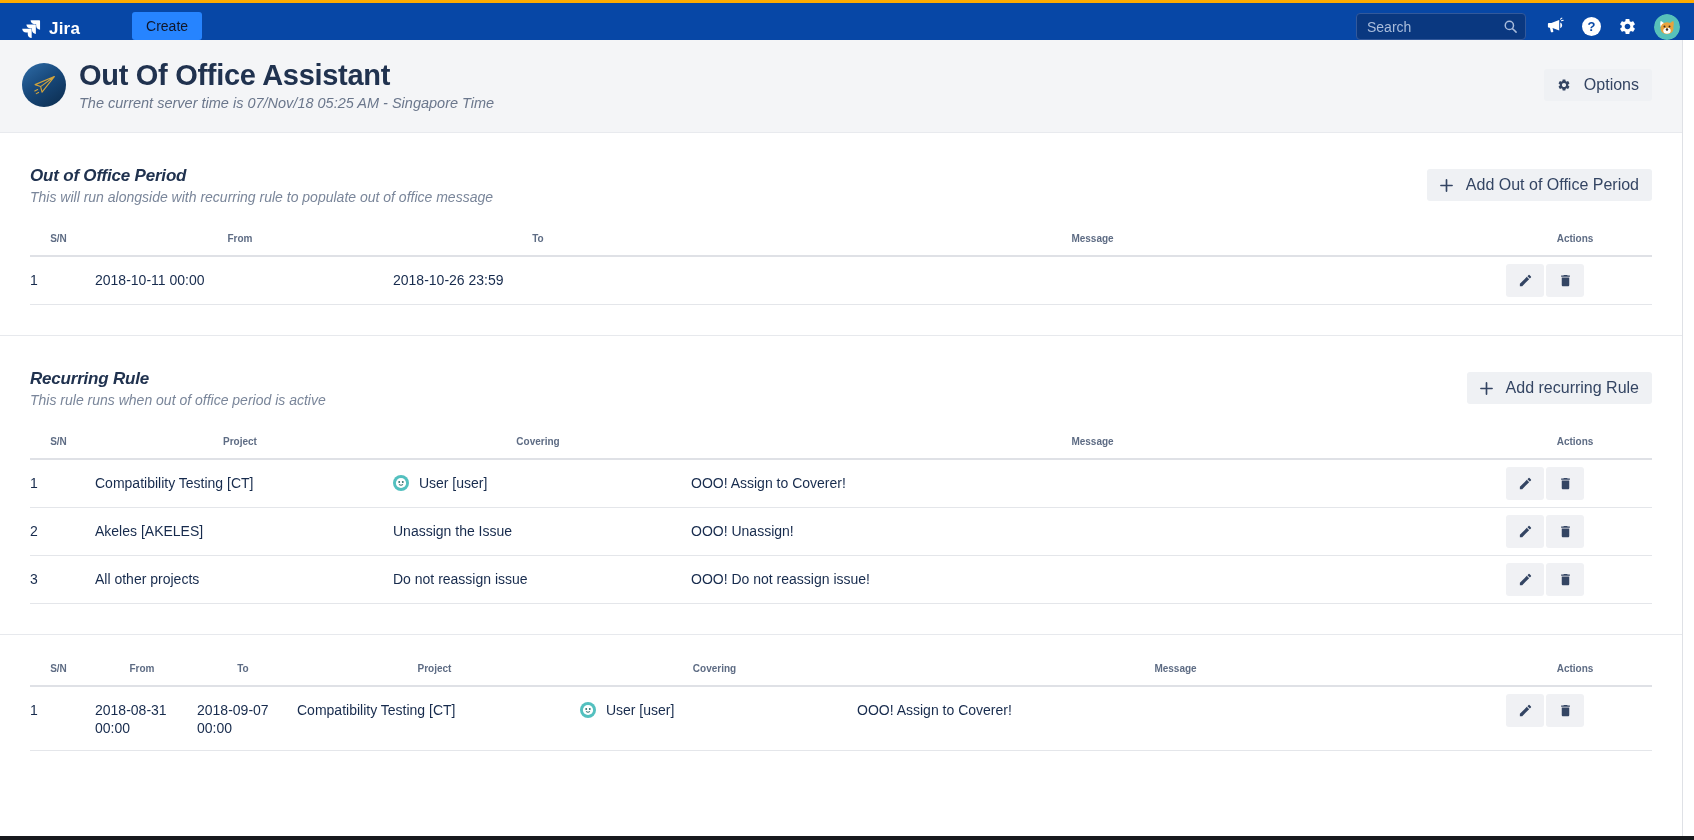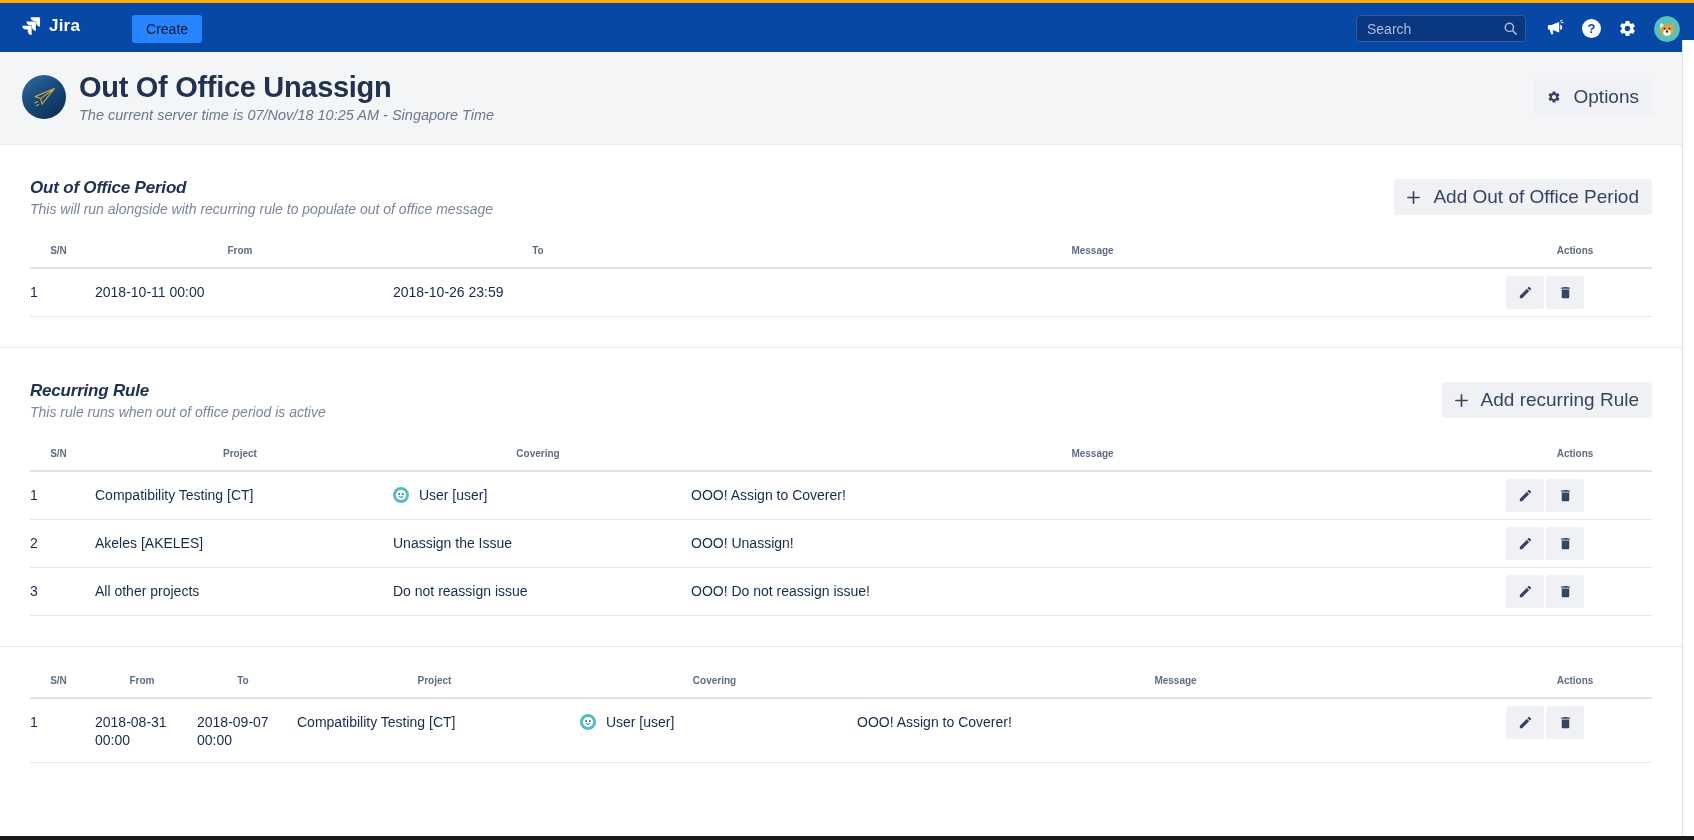--- a/index.html
+++ b/index.html
@@ -3,21 +3,21 @@
 <meta charset="utf-8">
 <style>
   html,body{margin:0;padding:0;}
   body{
     width:1694px;height:840px;overflow:hidden;position:relative;
     background:#fff;font-family:"Liberation Sans",sans-serif;
     -webkit-font-smoothing:antialiased;
   }
   
   .top-accent{height:3px;background:var(--top-accent,#FFAB00);}
-  .navbar{height:37px;background:var(--nav-bar,#0747A6);display:flex;align-items:flex-start;padding:12px 14px 0 20px;}
+  .navbar{height:37px;background:var(--nav-bar,#0747A6);display:flex;align-items:flex-end;padding:0 14px 0 20px;}
   .brand{display:flex;align-items:center;gap:7px;margin-right:28px;cursor:pointer;}
   .brand-text{color:#fff;font-size:17px;font-weight:700;letter-spacing:.2px;}
   .nav-menu{display:flex;gap:27px;align-items:center;}
   .nav-item{color:#DEEBFF;font-size:14.5px;display:flex;gap:6px;align-items:center;cursor:pointer;white-space:nowrap;}
   .nav-item svg{margin-top:2px;}
   .create-btn{margin-left:24px;background:var(--create-button,#2684FF);color:#0f172a;font-size:14px;
     border:none;border-radius:3px;padding:6px 14px;cursor:pointer;font-family:inherit;}
   .nav-right{margin-left:auto;display:flex;align-items:center;gap:17px;}
   .search-box{position:relative;margin-right:3px;}
   .search-input{width:170px;height:27px;box-sizing:border-box;background:#0A3880;border:1px solid #33599B;
@@ -31,21 +31,21 @@
   
   .page{margin-right:12px;}
   .page-header{background:#F4F5F7;border-bottom:1px solid #E8EAEE;display:flex;align-items:center;
     padding:20px 30px 21px 22px;}
   .app-icon{width:44px;height:44px;border-radius:50%;flex:0 0 44px;
     background:linear-gradient(145deg,#2F6DA8 0%,#164N 0%,#18497C 45%,#0B2B4C 100%);
     background:linear-gradient(145deg,#2F6DA8 0%,#18497C 45%,#0B2B4C 100%);
     display:flex;align-items:center;justify-content:center;margin-right:13px;}
   .header-text h1{margin:0;font-size:29px;font-weight:700;color:var(--heading-text,#253858);letter-spacing:-.3px;line-height:1.1;}
   .header-sub{font-style:italic;color:var(--muted-text,#6B778C);font-size:14.5px;margin-top:3px;}
-  .btn-subtle{background:var(--button-bg,#EFF1F4);color:var(--button-text,#344563);font-size:19px;border:none;
+  .btn-subtle{background:var(--button-bg,#EFF1F4);color:var(--button-text,#344563);font-size:16px;border:none;
     border-radius:3px;padding:7px 13px;display:inline-flex;align-items:center;gap:13px;cursor:pointer;
     font-family:inherit;white-space:nowrap;}
   .options-btn{margin-left:auto;}
   .content{padding:0 30px;}
   .section-head{display:flex;align-items:center;justify-content:space-between;margin-top:33px;}
   .section-head h2{margin:0;font-size:17px;font-weight:700;color:var(--heading-text,#172B4D);letter-spacing:-.2px;font-style:italic;}
   .section-sub{font-style:italic;color:#7A869A;font-size:14px;margin-top:3px;}
   .section-divider{border:0;border-top:1px solid #E7E9ED;margin:30px -30px 0 -30px;}
   
   table{border-collapse:collapse;table-layout:fixed;margin-top:20px;}
@@ -120,22 +120,22 @@
 <div class="page">
 
   <div class="page-header">
     <div class="app-icon">
       <svg width="30" height="30" viewBox="0 0 32 32">
           <path d="M27 7L6.5 15.6l5.9 2.1L27 7zM12.4 17.7l1.5 6 3.4-4.5M27 7l-9.6 12.2M13.9 23.7L27 7" stroke="#D2A43C" stroke-width="1.2" fill="none" stroke-linejoin="round" stroke-linecap="round"></path>
           <path d="M6.2 22.4l3-1.6M7.8 25.2l2.4-1.3" stroke="#D2A43C" stroke-width="1.2" stroke-linecap="round"></path>
         </svg>
     </div>
     <div class="header-text">
-      <h1>Out Of Office Unassign</h1>
-      <div class="header-sub">The current server time is 07/Nov/18 10:25 AM - Singapore Time</div>
+      <h1>Out Of Office Assistant</h1>
+      <div class="header-sub">The current server time is 07/Nov/18 05:25 AM - Singapore Time</div>
     </div>
     <button class="btn-subtle options-btn">
       <svg width="14" height="14" viewBox="0 0 24 24" fill="#344563">
           <path d="M19.14 12.94c.04-.3.06-.61.06-.94s-.02-.64-.07-.94l2.03-1.58c.18-.14.23-.41.12-.61l-1.92-3.32c-.12-.22-.37-.29-.59-.22l-2.39.96c-.5-.38-1.03-.7-1.62-.94l-.36-2.54c-.04-.24-.24-.41-.48-.41h-3.84c-.24 0-.43.17-.47.41l-.36 2.54c-.59.24-1.13.57-1.62.94l-2.39-.96c-.22-.08-.47 0-.59.22L2.74 8.87c-.12.21-.08.47.12.61l2.03 1.58c-.05.3-.09.63-.09.94s.02.64.07.94l-2.03 1.58c-.18.14-.23.41-.12.61l1.92 3.32c.12.22.37.29.59.22l2.39-.96c.5.38 1.03.7 1.62.94l.36 2.54c.05.24.24.41.48.41h3.84c.24 0 .44-.17.47-.41l.36-2.54c.59-.24 1.13-.56 1.62-.94l2.39.96c.22.08.47 0 .59-.22l1.92-3.32c.12-.22.07-.47-.12-.61l-2.01-1.58zM12 15.6c-1.98 0-3.6-1.62-3.6-3.6s1.62-3.6 3.6-3.6 3.6 1.62 3.6 3.6-1.62 3.6-3.6 3.6z"></path>
         </svg>
       <span>Options</span>
     </button>
   </div>
 
   <div class="content">

